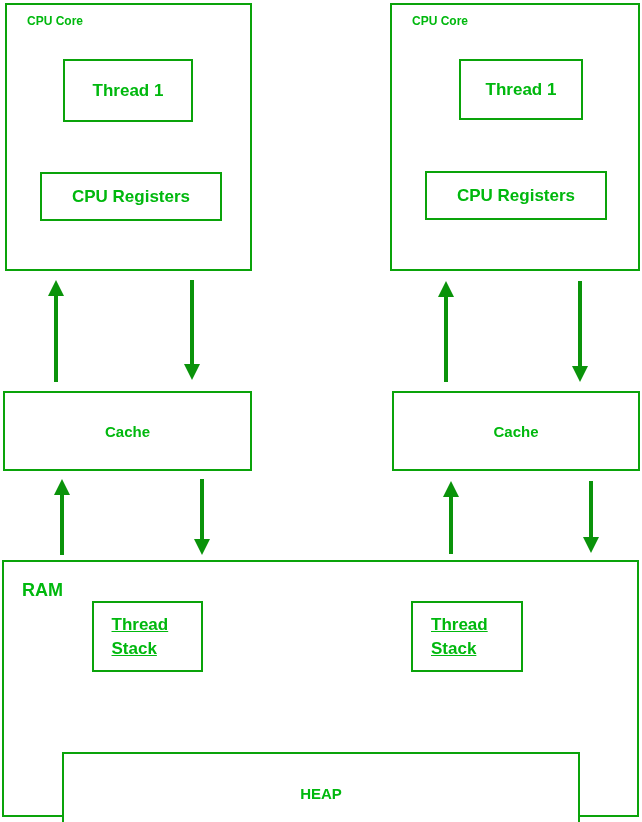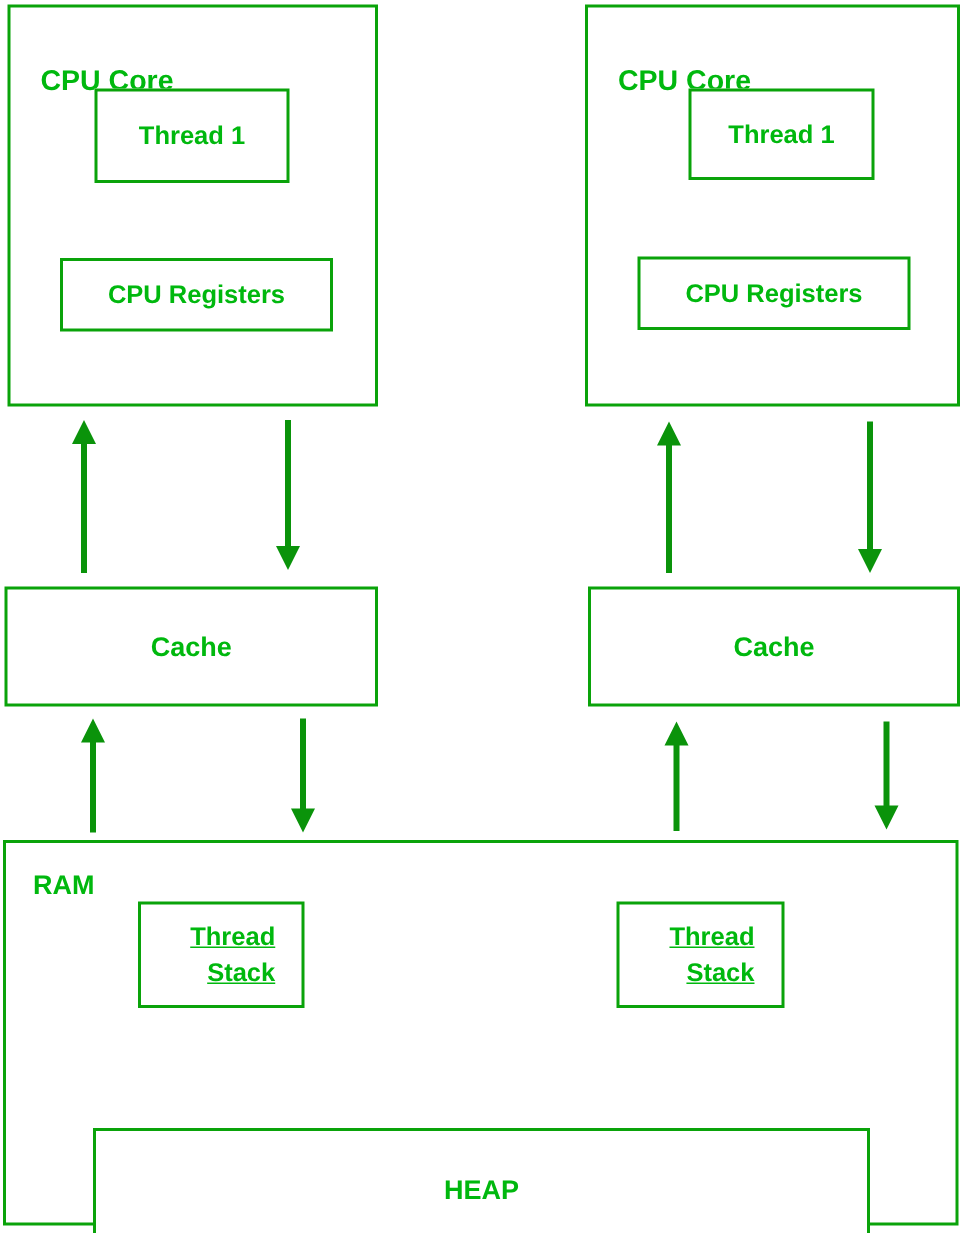--- a/index.html
+++ b/index.html
@@ -12,30 +12,30 @@
   .canvas{
     position:relative;width:642px;height:822px;background:var(--bg);
     font-family:"Liberation Sans", sans-serif;font-weight:bold;color:var(--text_green);
     overflow:hidden;
   }
   .box{
     position:absolute;box-sizing:border-box;border:2px solid var(--border_green);
     background:var(--bg);
   }
   .box-title{
-    position:absolute;top:9px;left:20px;font-size:19px;white-space:nowrap;margin-top:30px;
+    position:absolute;top:9px;left:20px;font-size:12px;white-space:nowrap;
   }
   .ram-title{
     position:absolute;top:18px;left:18px;font-size:18px;white-space:nowrap;
   }
   .center-label{
-    display:flex;align-items:center;justify-content:center;text-align:right;
+    display:flex;align-items:center;justify-content:center;text-align:left;
   }
   .fs17{font-size:17px;}
-  .fs19{font-size:18px;}
+  .fs19{font-size:15px;}
   .stack-label{line-height:24px;max-width:72px;text-decoration:underline;}
   
   .arrow{position:absolute;width:16px;}
   .arrow .shaft{position:absolute;left:6px;width:4px;background:var(--arrow_green);}
   .arrow.up .shaft{top:12px;bottom:0;}
   .arrow.down .shaft{top:0;bottom:12px;}
   .arrow .head{position:absolute;left:0;width:0;height:0;
     border-left:8px solid transparent;border-right:8px solid transparent;}
   .arrow.up .head{top:0;border-bottom:16px solid var(--arrow_green);}
   .arrow.down .head{bottom:0;border-top:16px solid var(--arrow_green);}

